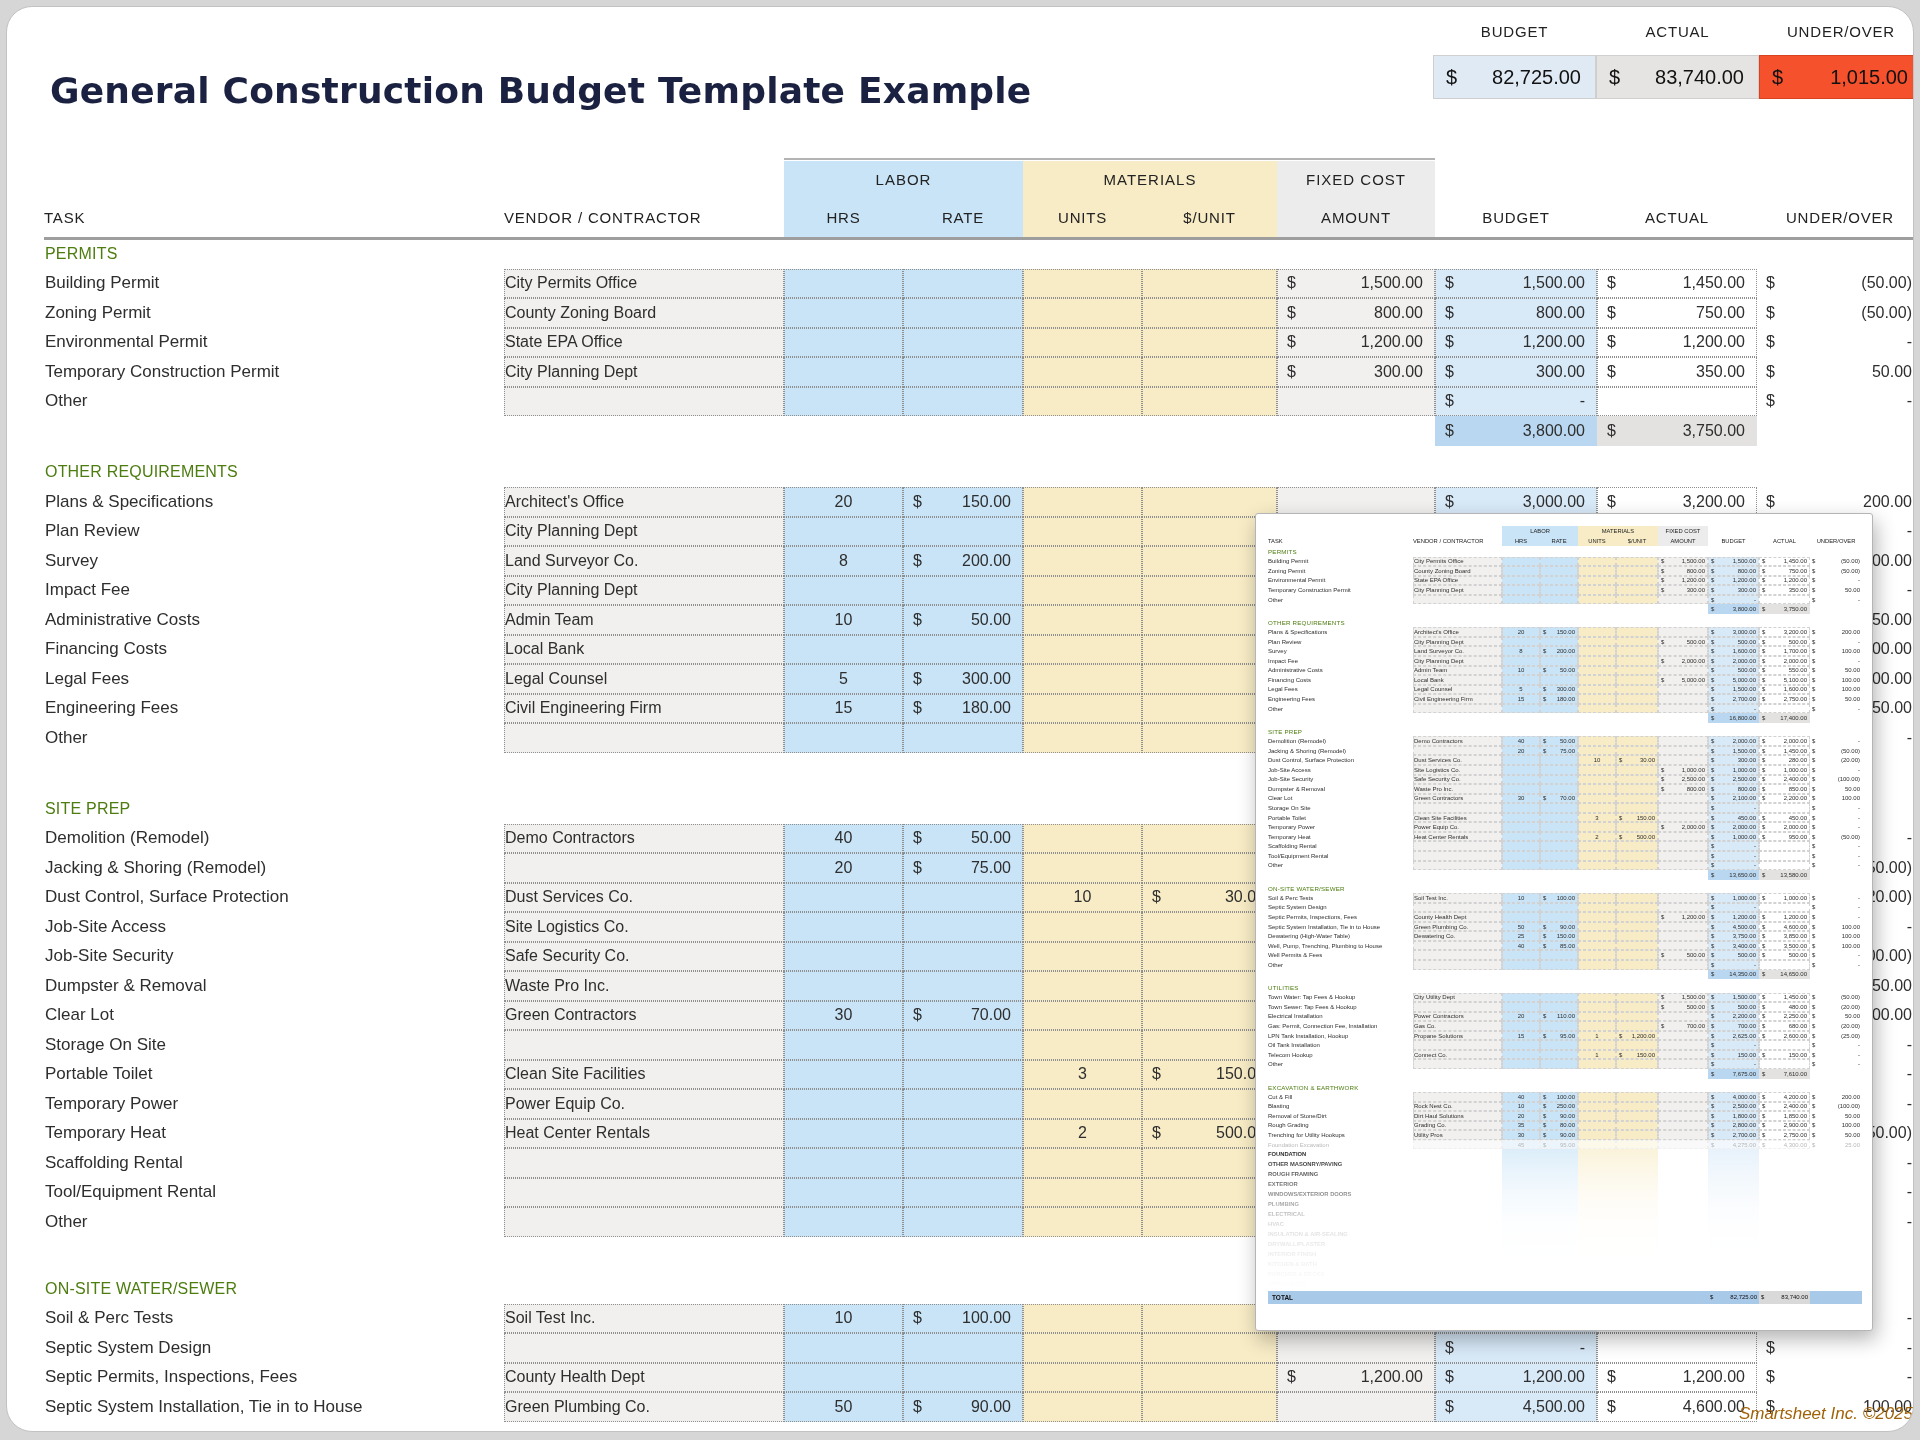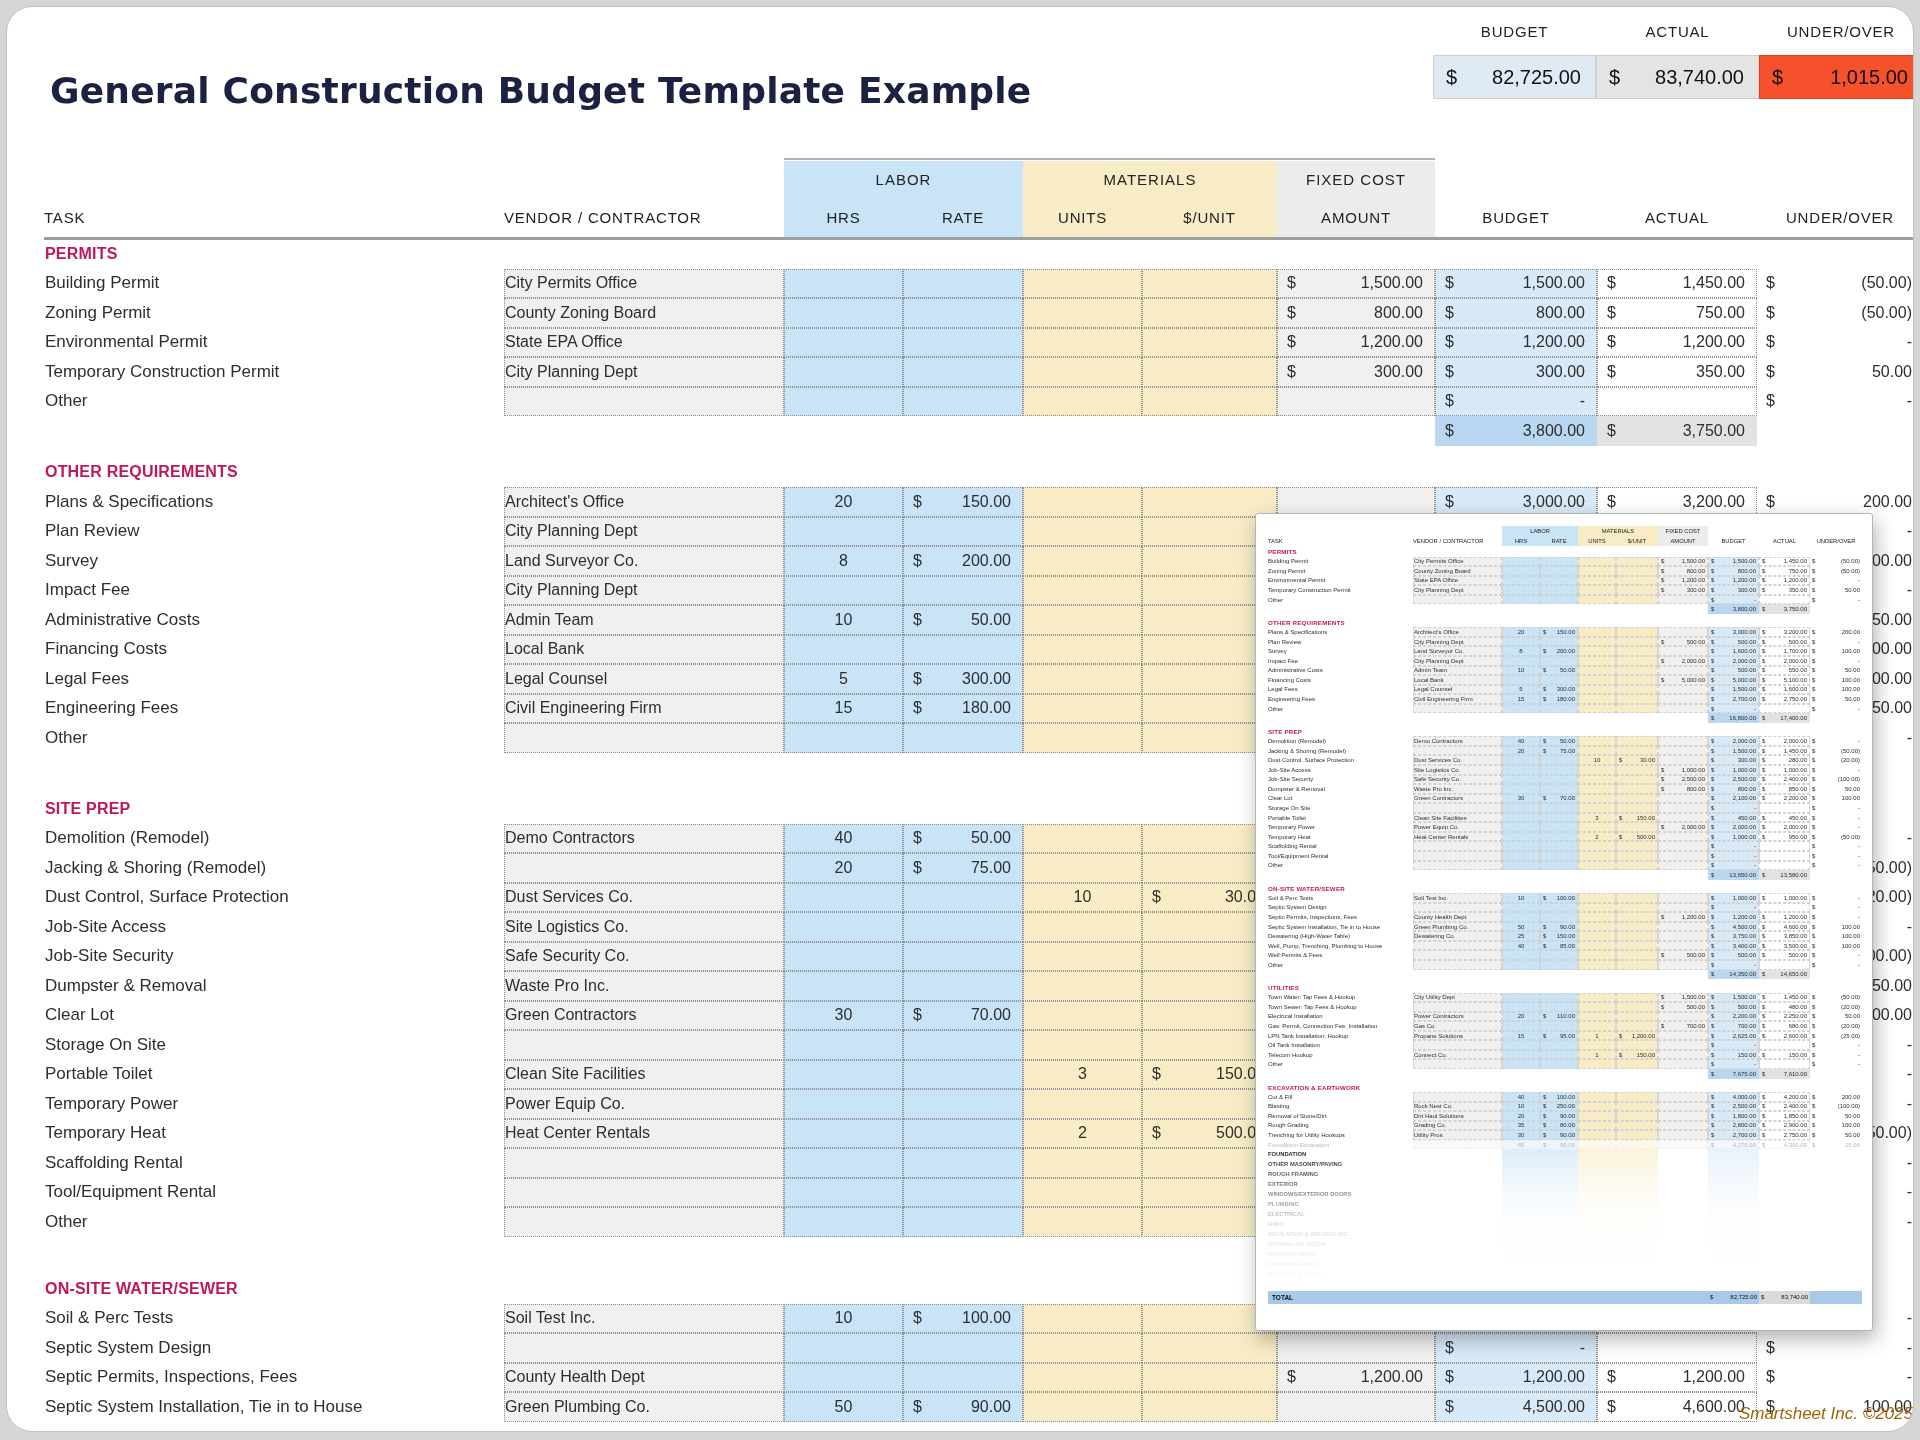--- a/index.html
+++ b/index.html
@@ -22,21 +22,21 @@
   .shead{position:absolute;top:192px;height:38px;line-height:38px;font-size:15px;
     letter-spacing:.8px;color:#222;}
   .cent{text-align:center;}
   
   #main-table{position:absolute;left:37px;top:232px;width:1879px;height:1183px;overflow:hidden;}
   .trow{display:grid;grid-template-columns:460px 280px 119px 120px 119px 135px 158px 162px 160px 166px;
     height:29.5px;box-sizing:border-box;}
   .trow .c{box-sizing:border-box;overflow:hidden;white-space:nowrap;font-size:16px;color:#2e2e2e;
     display:flex;align-items:center;}
   .c.task{padding-left:1px;font-size:17px;}
-  .sec .task{font-weight:bold;font-size:16px;color:#be185d;letter-spacing:.2px;}
+  .sec .task{font-weight:normal;font-size:16px;color:#4d7c0f;letter-spacing:.2px;}
   .bx{border:1px dotted #8f8f8f;}
   .fill-v{background:#f1f0ee;}
   .band-b{background:#c9e4f7;}
   .band-y{background:#f8ecc6;}
   .cell-bud{background:#d8e9f8;}
   .cell-act{background:#ffffff;}
   .sub-bud{background:#b9d7f0;border:1px solid transparent;}
   .sub-act{background:#e3e2e0;border:1px solid transparent;}
   .money{justify-content:space-between;}
   .money .d{padding-left:9px}.money .v{padding-right:11px}

